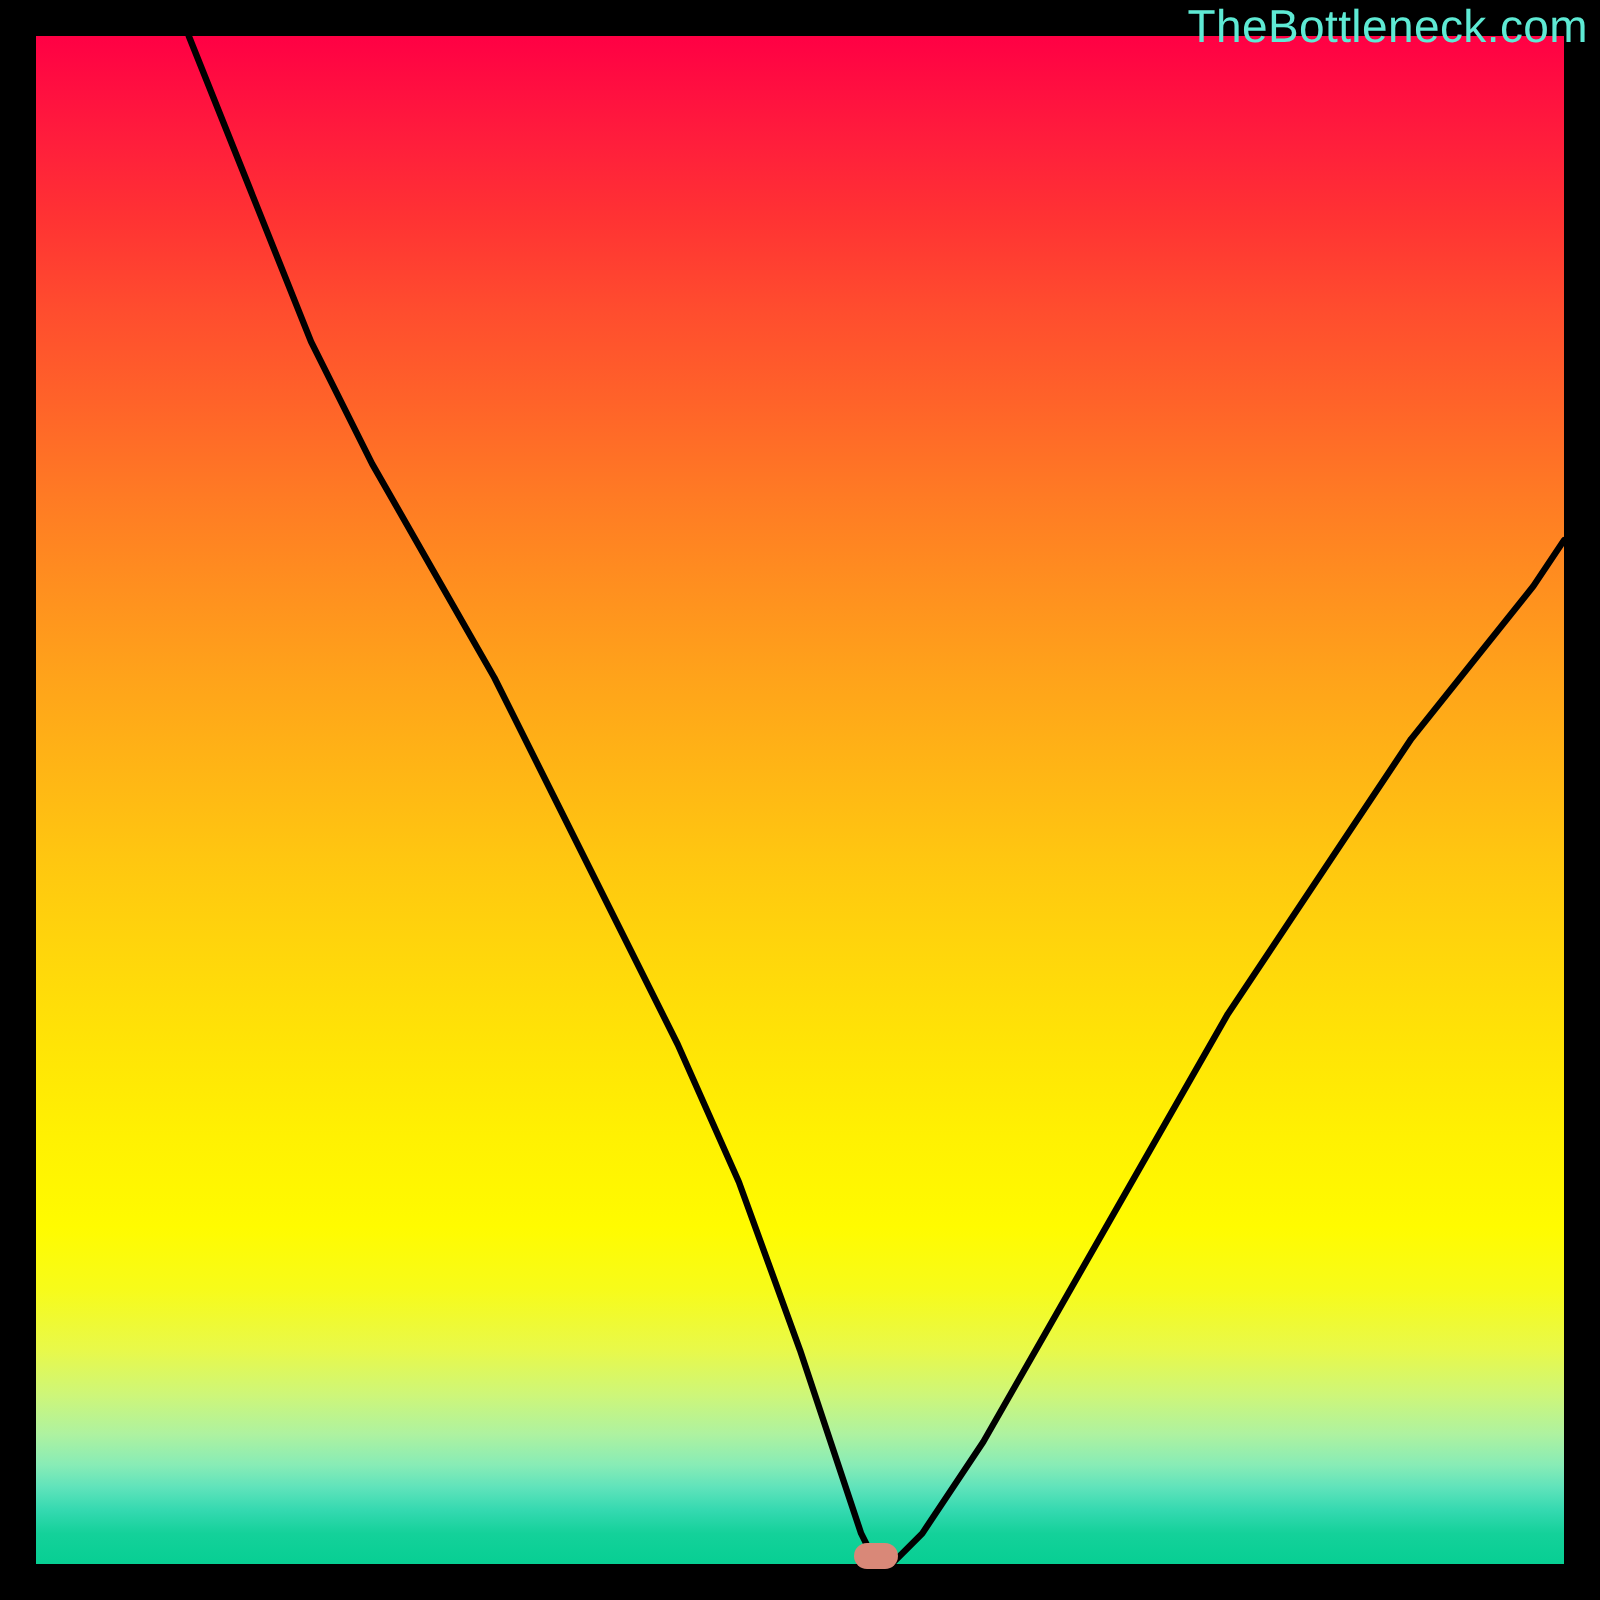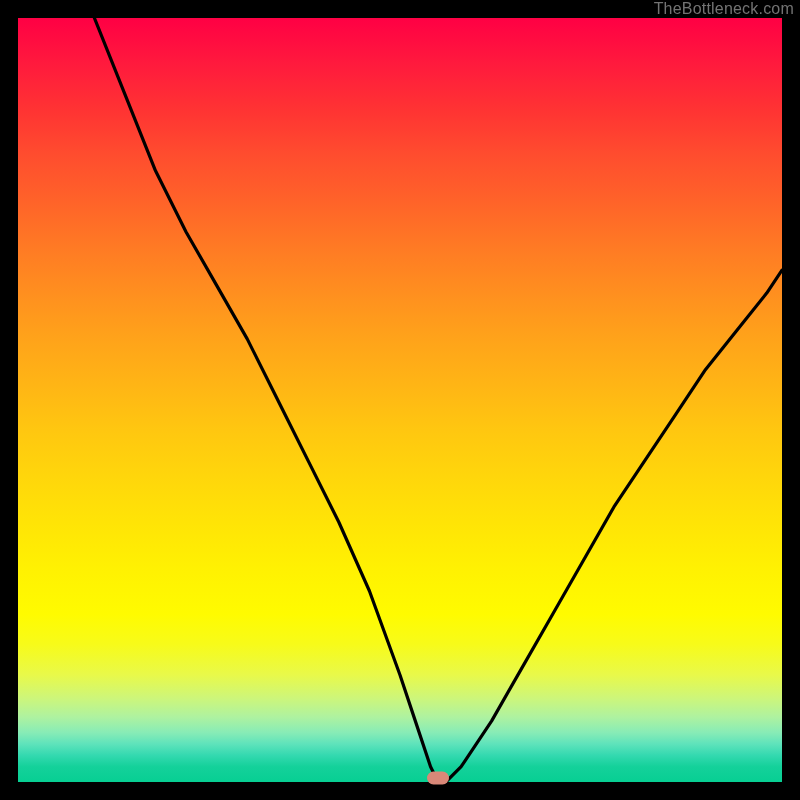--- a/index.html
+++ b/index.html
@@ -64,22 +64,22 @@
     height: 13px;
     border-radius: 7px;
     background: #d98878;
     transform: translate(-50%, -50%);
     pointer-events: none;
   }
   .watermark {
     position: absolute;
     top: 0px;
     right: 6px;
-    color: #737373;
-    font-size: 16px;
+    color: #5eead4;
+    font-size: 23px;
     font-weight: 500;
     letter-spacing: 0.2px;
     user-select: none;
   }
 </style>
 </head>
 <body>
 
 <div class="stage">
 

